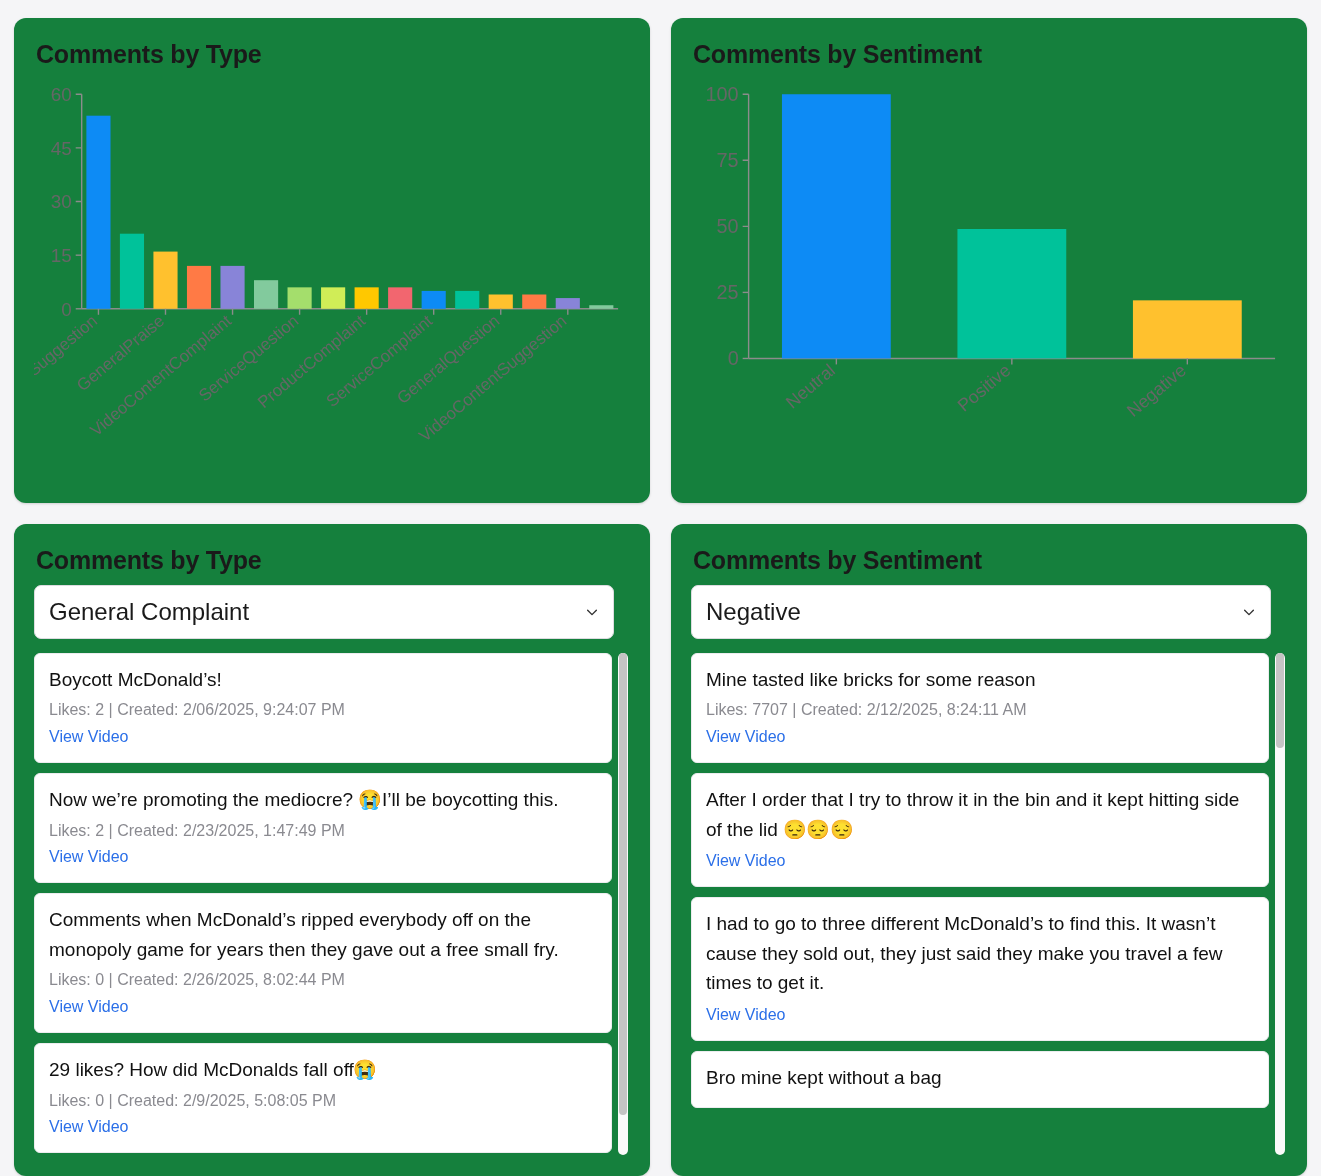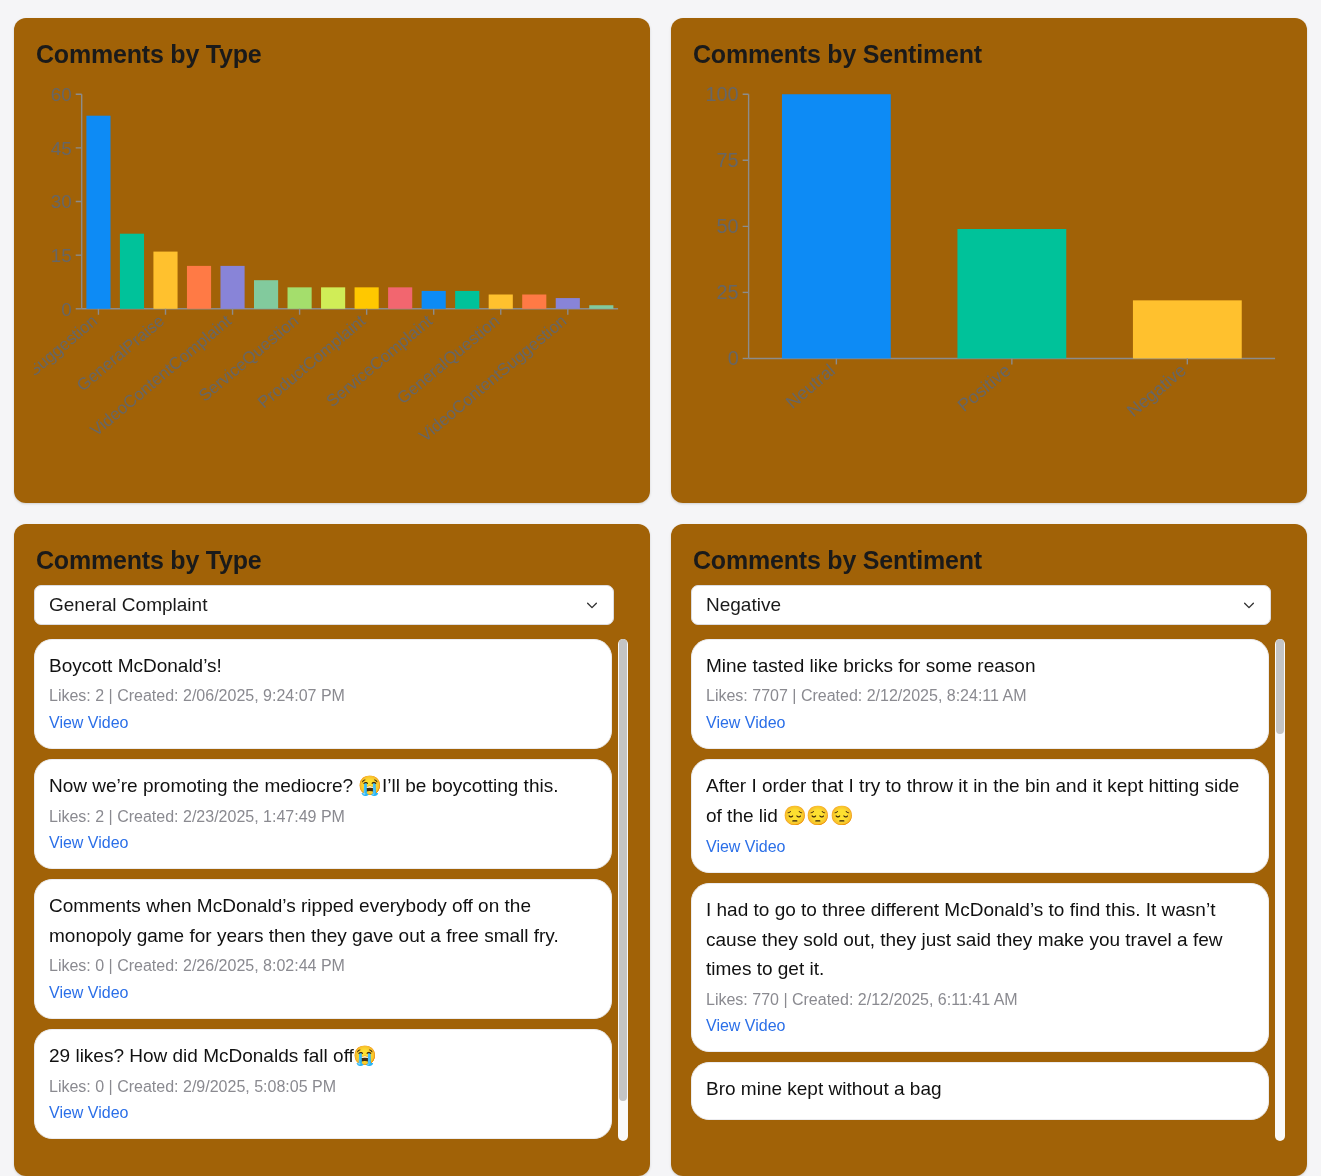--- a/index.html
+++ b/index.html
@@ -12,21 +12,21 @@
   }
   .grid {
     display: grid;
     grid-template-columns: 1fr 1fr;
     grid-template-rows: 485px 1fr;
     gap: 21px;
     padding: 18px 14px 0 14px;
     width: 1321px; height: 1176px;
   }
   .card {
-    background: #a16207;
+    background: #15803d;
     border-radius: 12px;
     box-shadow: 0 1px 3px rgba(0,0,0,0.10), 0 1px 2px rgba(0,0,0,0.06);
     padding: 18px 20px 14px 20px;
     overflow: hidden;
     position: relative;
   }
   .card-title {
     font-size: 25px;
     font-weight: bold;
     color: #1a1a1a;
@@ -36,47 +36,47 @@
 
   
   .chart-wrap { position: relative; width: 100%; height: 400px; }
   .chart-svg { display: block; width: 100%; height: 100%; }
   .tick-text { font-family: "Liberation Sans", sans-serif; fill: #666666; }
 
   
   .select-box {
     position: relative;
     margin: 4px 16px 14px 0;
-    height: 40px;
+    height: 54px;
     border: 1px solid #dcdce0;
     border-radius: 7px;
     background: #ffffff;
     display: flex;
     align-items: center;
     padding: 0 14px;
-    font-size: 19px;
+    font-size: 24px;
     color: #1a1a1a;
     cursor: pointer;
   }
   .select-box .chev {
     position: absolute; right: 14px; top: 50%;
     transform: translateY(-50%);
     width: 14px; height: 14px;
   }
 
   
   .list {
     position: relative;
     height: calc(100% - 118px);
     overflow: hidden;
     padding-right: 18px;
   }
   .cmt {
     border: 1px solid #ececef;
-    border-radius: 18px;
+    border-radius: 6px;
     padding: 11px 14px 12px 14px;
     margin-bottom: 10px;
     background: #fff;
   }
   .cmt-text {
     font-size: 19px;
     color: #111111;
     line-height: 1.55;
     margin-bottom: 3px;
   }
@@ -221,21 +221,21 @@
     <div class="select-box">
       <span>Negative</span>
       <svg class="chev" viewBox="0 0 16 16">
         <path d="M3 6 L8 11 L13 6" fill="none" stroke="#333" stroke-width="1.6" stroke-linecap="round" stroke-linejoin="round"></path>
       </svg>
     </div>
 
     <div class="list" id="sentiment-list">
       <div class="cmt"><div class="cmt-text">Mine tasted like bricks for some reason</div><div class="cmt-meta">Likes: 7707 | Created: 2/12/2025, 8:24:11 AM</div><div class="cmt-link">View Video</div></div>
         <div class="cmt"><div class="cmt-text">After I order that I try to throw it in the bin and it kept hitting side of the lid 😔😔😔</div><div class="cmt-link">View Video</div></div>
-        <div class="cmt"><div class="cmt-text">I had to go to three different McDonald’s to find this. It wasn’t cause they sold out, they just said they make you travel a few times to get it.</div><div class="cmt-meta">Likes: 770 | Created: 2/12/2025, 6:11:41 AM</div><div class="cmt-link">View Video</div></div>
+        <div class="cmt"><div class="cmt-text">I had to go to three different McDonald’s to find this. It wasn’t cause they sold out, they just said they make you travel a few times to get it.</div><div class="cmt-link">View Video</div></div>
         <div class="cmt">
           <div class="cmt-text">Bro mine kept without a bag</div>
         </div>
         <div class="scrollbar">
         <div class="thumb" id="sentiment-thumb" style="top: 0%; height: 19%;"></div>
       </div>
     </div>
   </div>
 
 </div>

